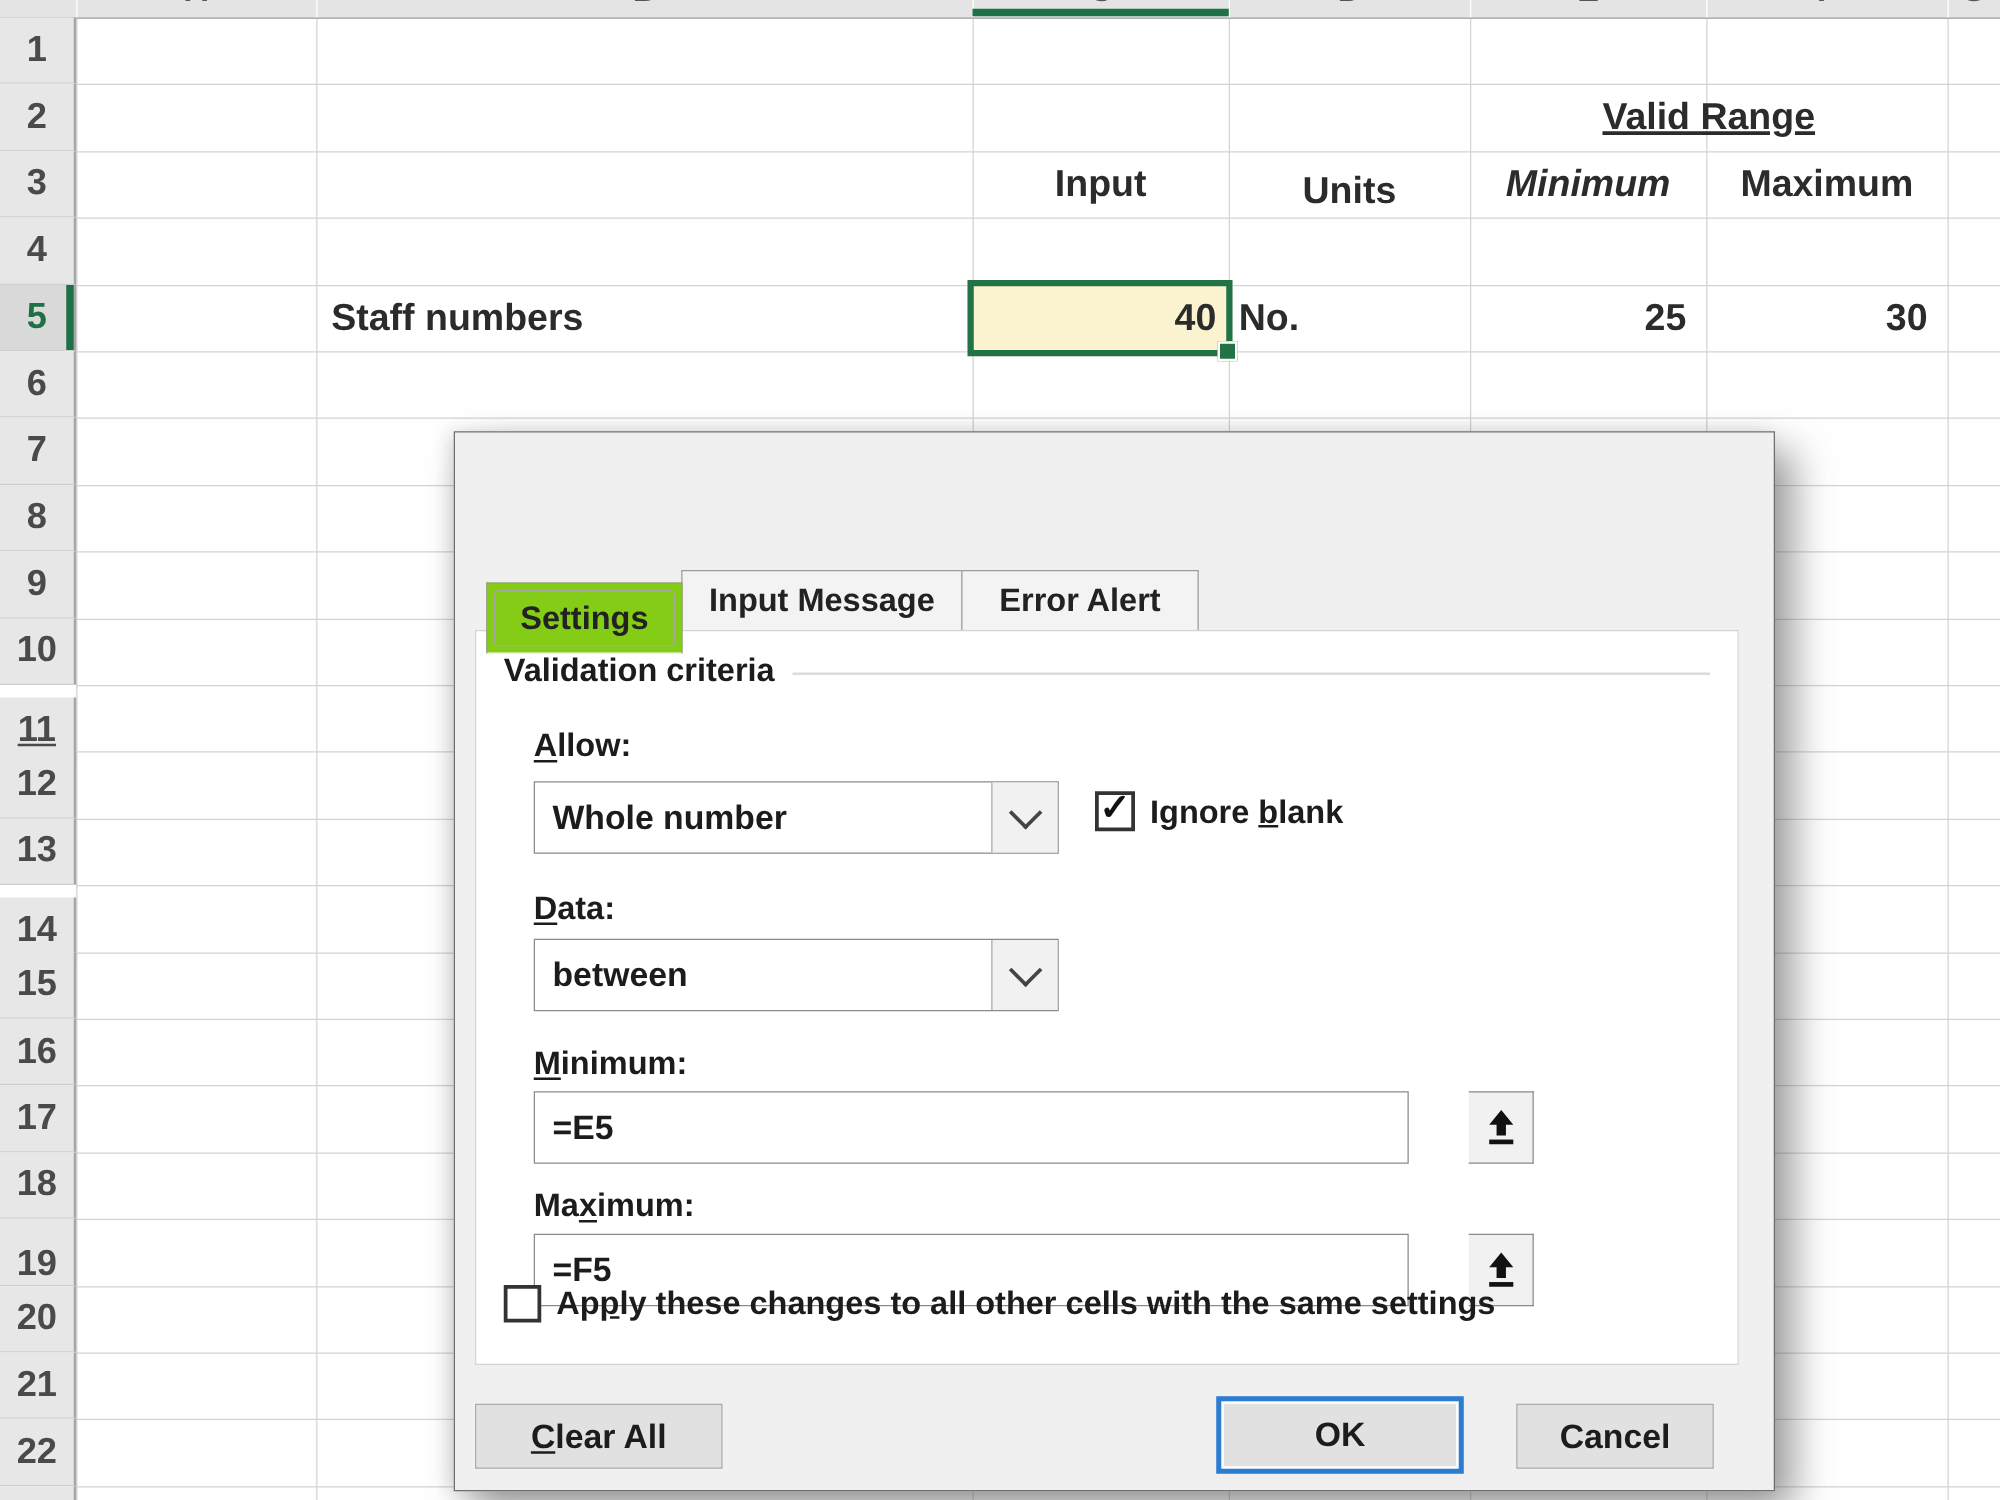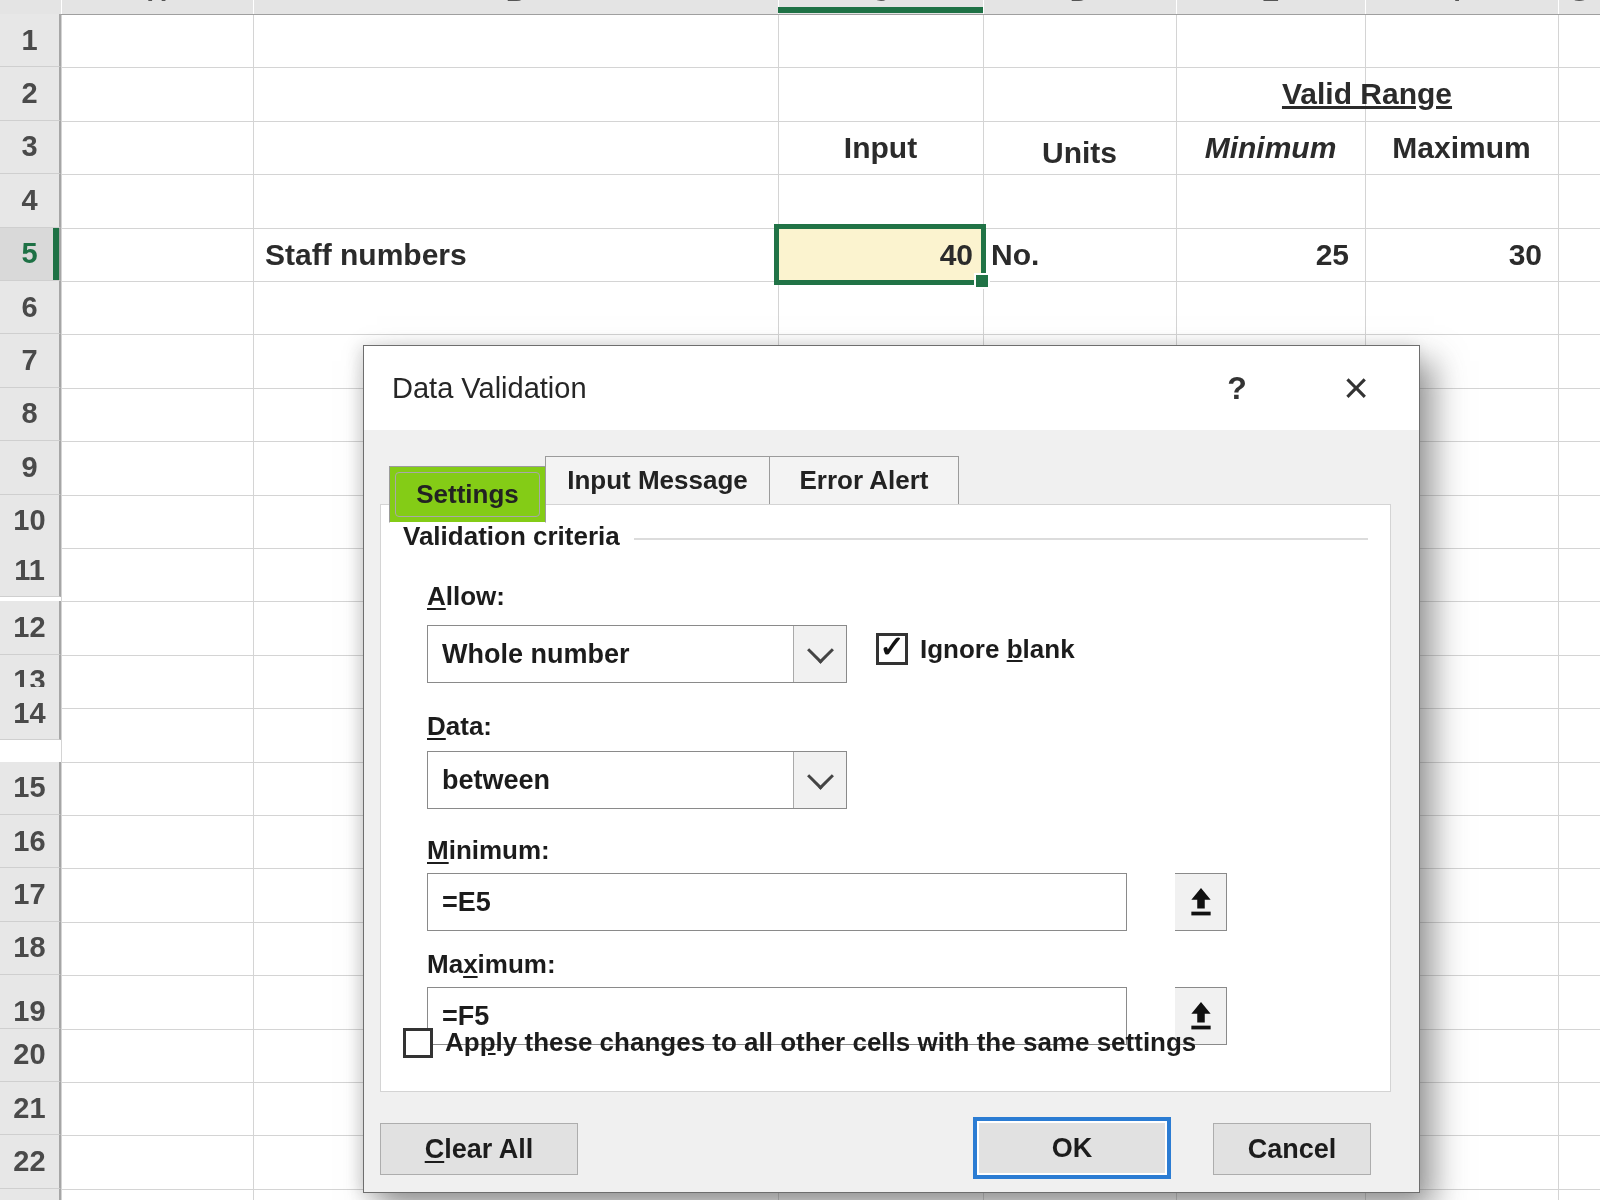--- a/index.html
+++ b/index.html
@@ -193,30 +193,30 @@
       </div>
       <div class="rh" style="top: 373.8px;">
         <span>8</span>
       </div>
       <div class="rh" style="top: 427.2px;">
         <span>9</span>
       </div>
       <div class="rh" style="top: 480.6px;">
         <span>10</span>
       </div>
-      <div class="rh" style="top: 530px;">
+      <div class="rh" style="top: 544px; text-decoration: underline;">
         <span>11</span>
       </div>
       <div class="rh" style="top: 587.4px;">
         <span>12</span>
       </div>
       <div class="rh" style="top: 640.8px;">
         <span>13</span>
       </div>
-      <div class="rh" style="top: 673px;">
+      <div class="rh" style="top: 704px;">
         <span>14</span>
       </div>
       <div class="rh" style="top: 747.6px;">
         <span>15</span>
       </div>
       <div class="rh" style="top: 801px;">
         <span>16</span>
       </div>
       <div class="rh" style="top: 854.4px;">
         <span>17</span>
@@ -250,25 +250,20 @@
   <div class="cell c-no">No.</div>
   <div class="cell right c-25">25</div>
   <div class="cell right c-30">30</div>
 
   <div class="selcell">
     <span>40</span>
     <span class="fillhandle"></span>
   </div>
 
   <div class="dlg">
-    <div class="titlebar">
-      <span class="title">Data Validation</span>
-      <span class="tbtn help">?</span>
-      <span class="tbtn close">×</span>
-    </div>
 
     <div class="tab t1 active">
       <span>Settings</span>
     </div>
     <div class="tab t2">
       <span>Input Message</span>
     </div>
     <div class="tab t3">
       <span>Error Alert</span>
     </div>

